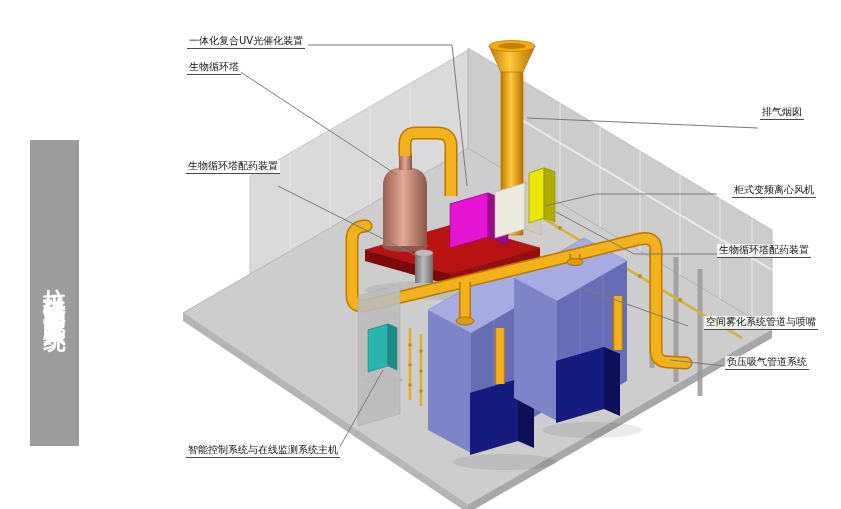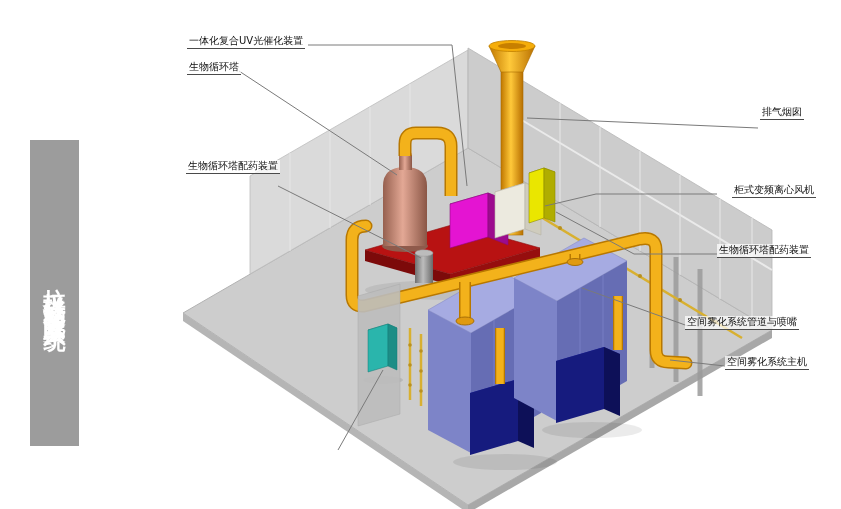--- a/index.html
+++ b/index.html
@@ -212,20 +212,21 @@
       <line x1="338" y1="450" x2="383" y2="370"></line>
     </g>
   </svg>
 
   <div class="lbl" style="left:187px;top:35px">一体化复合UV光催化装置</div>
   <div class="lbl" style="left:187px;top:61px">生物循环塔</div>
   <div class="lbl" style="left:760px;top:106px">排气烟囱</div>
   <div class="lbl" style="left:186px;top:160px">生物循环塔配药装置</div>
   <div class="lbl" style="left:732px;top:184px">柜式变频离心风机</div>
   <div class="lbl" style="left:717px;top:244px">生物循环塔配药装置</div>
-  <div class="lbl" style="left:685px;top:316px">空间雾化系统管道与喷嘴</div>
-  <div class="lbl" style="left:725px;top:356px">空间雾化系统主机</div>
+  <div class="lbl" style="left:704px;top:316px">空间雾化系统管道与喷嘴</div>
+  <div class="lbl" style="left:725px;top:356px">负压吸气管道系统</div>
+  <div class="lbl" style="left:186px;top:444px">智能控制系统与在线监测系统主机</div>
 
   <div class="banner">
     <span>垃圾转运站智能除臭系统</span>
   </div>
 
 </div>
 
 </body></html>

